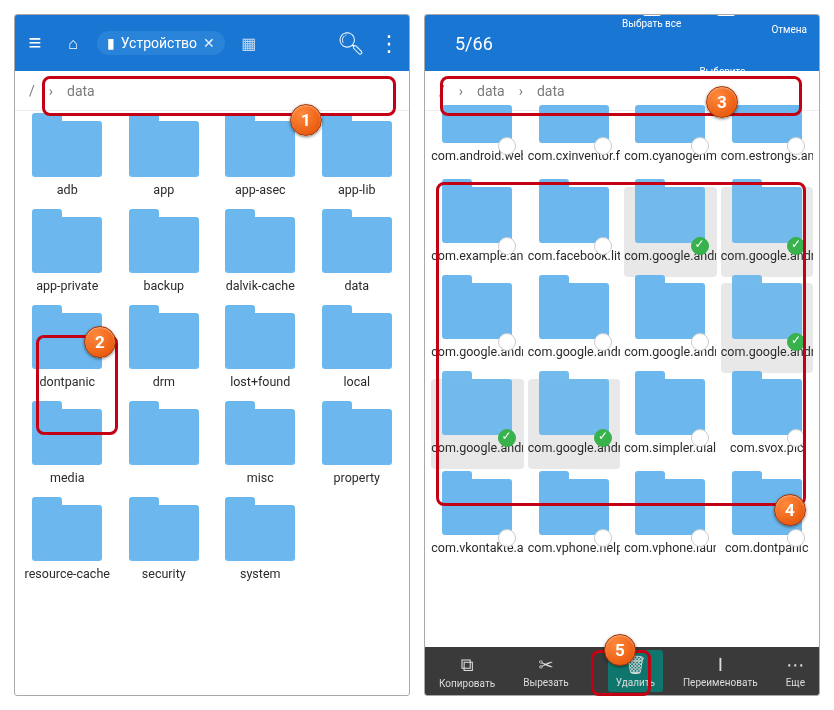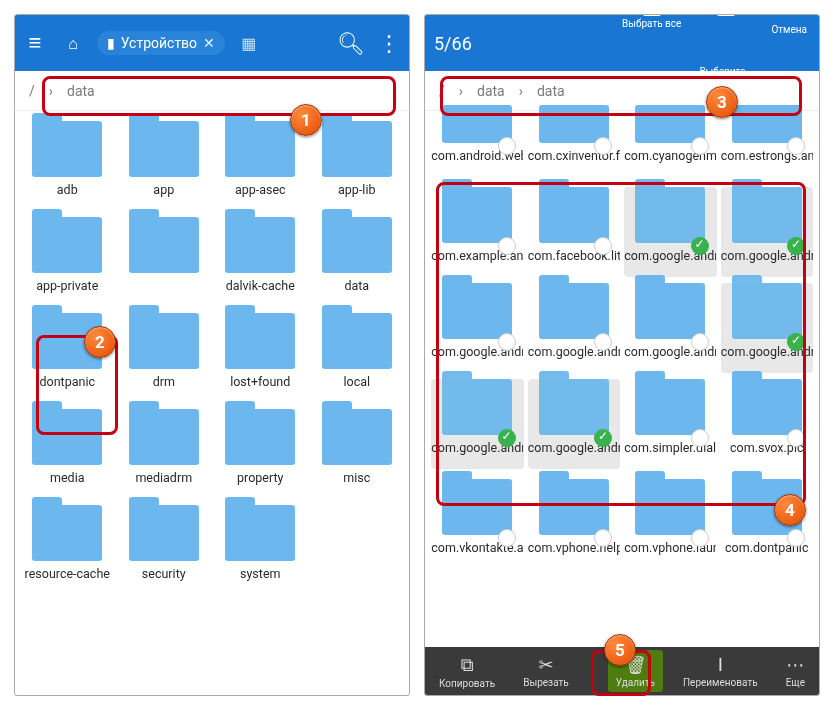--- a/index.html
+++ b/index.html
@@ -31,21 +31,21 @@
   gap: 10px;
 }
 .appbar .ic { width: 28px; text-align: center; font-size: 22px; }
 .loc-chip {
   display: flex; align-items: center; gap: 6px;
   background: #2983d8; border-radius: 16px;
   padding: 4px 10px; font-size: 14px;
 }
 .loc-chip .x { font-size: 14px; opacity: .9; }
 .spacer { flex: 1; }
-.appbar .count { font-size: 18px; margin-left: 3px; }
+.appbar .count { font-size: 18px; margin-left: 24px; }
 .top-actions { display: flex; gap: 18px; margin-left: auto; margin-right: 6px; }
 .top-act { display: flex; flex-direction: column; align-items: center; font-size: 10px; gap: 2px; }
 .top-act .box { width: 18px; height: 18px; background: #fff; border-radius: 2px; display:flex;align-items:center;justify-content:center;color:#1976d2;font-size:14px;font-weight:bold;}
 .top-act .undo { font-size: 20px; }
 .crumbs {
   height: 40px; display: flex; align-items: center; gap: 14px;
   padding: 0 14px; color: #7a7a7a; font-size: 14px;
   border-bottom: 1px solid #eee;
 }
 .grid {
@@ -78,21 +78,21 @@
   font-size: 12.5px; color: #2b2b2b; text-align: center;
   width: 92px; line-height: 1.1; height: 28px;
   overflow: hidden;
 }
 .bottombar {
   position: absolute; left: 0; right: 0; bottom: 0;
   height: 48px; background: #3a3a3a; color: #dcdcdc;
   display: flex; justify-content: space-around; align-items: center;
 }
 .b-act { display: flex; flex-direction: column; align-items: center; font-size: 10px; gap: 2px; padding: 4px 8px; border-radius: 3px; }
-.b-act.hl { background: #4d7c0f; margin-left: 19px; }
+.b-act.hl { background: #0f766e; margin-left: 19px; }
 .b-act .bi { font-size: 18px; }
 .callout {
   position: absolute; border: 3px solid #c40015; border-radius: 8px;
   pointer-events: none;
 }
 .num {
   position: absolute; width: 32px; height: 32px;
   border-radius: 50%; background: radial-gradient(circle at 35% 30%, #ff8a3d, #e24a00);
   color: #fff; font-weight: bold; font-size: 17px;
   display: flex; align-items: center; justify-content: center;
@@ -144,20 +144,21 @@
         <div class="item">
           <div class="folder"></div>
           <div class="label">app-lib</div>
         </div>
         <div class="item">
           <div class="folder"></div>
           <div class="label">app-private</div>
         </div>
         <div class="item">
           <div class="folder"></div>
+          <div class="label">backup</div>
         </div>
         <div class="item">
           <div class="folder"></div>
           <div class="label">dalvik-cache</div>
         </div>
         <div class="item">
           <div class="folder"></div>
           <div class="label">data</div>
         </div>
         <div class="item">
@@ -175,29 +176,28 @@
         <div class="item">
           <div class="folder"></div>
           <div class="label">local</div>
         </div>
         <div class="item">
           <div class="folder"></div>
           <div class="label">media</div>
         </div>
         <div class="item">
           <div class="folder"></div>
-          <div class="label">mediadrm</div>
+        </div>
+        <div class="item">
+          <div class="folder"></div>
+          <div class="label">misc</div>
         </div>
         <div class="item">
           <div class="folder"></div>
           <div class="label">property</div>
-        </div>
-        <div class="item">
-          <div class="folder"></div>
-          <div class="label">misc</div>
         </div>
         <div class="item">
           <div class="folder"></div>
           <div class="label">resource-cache</div>
         </div>
         <div class="item">
           <div class="folder"></div>
           <div class="label">security</div>
         </div>
         <div class="item">

